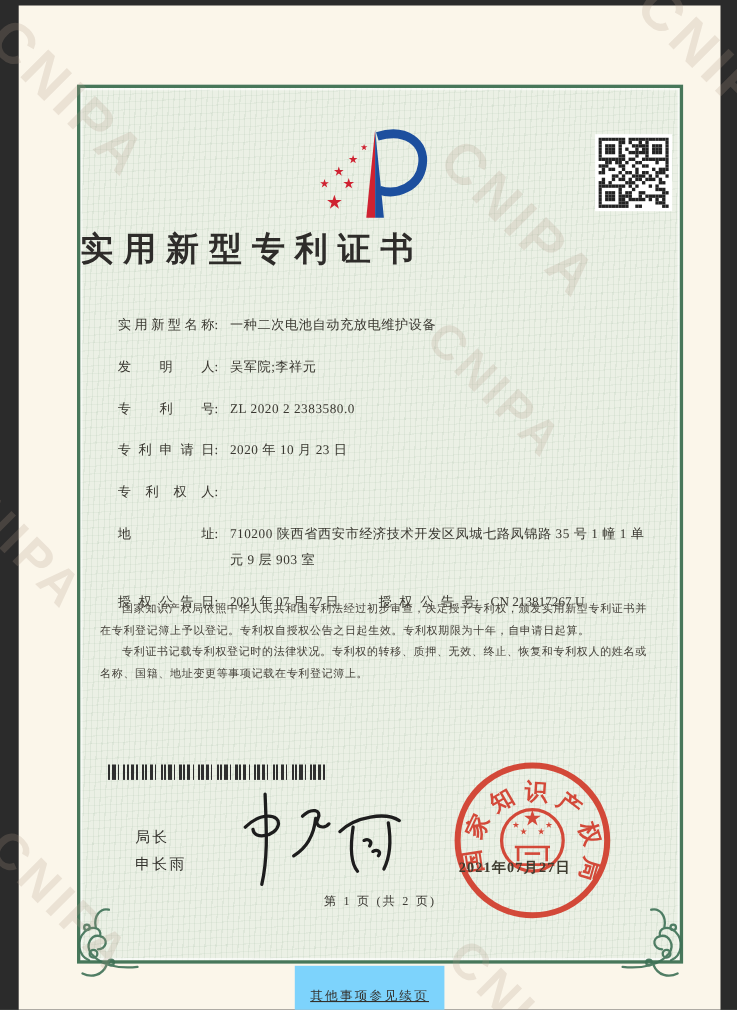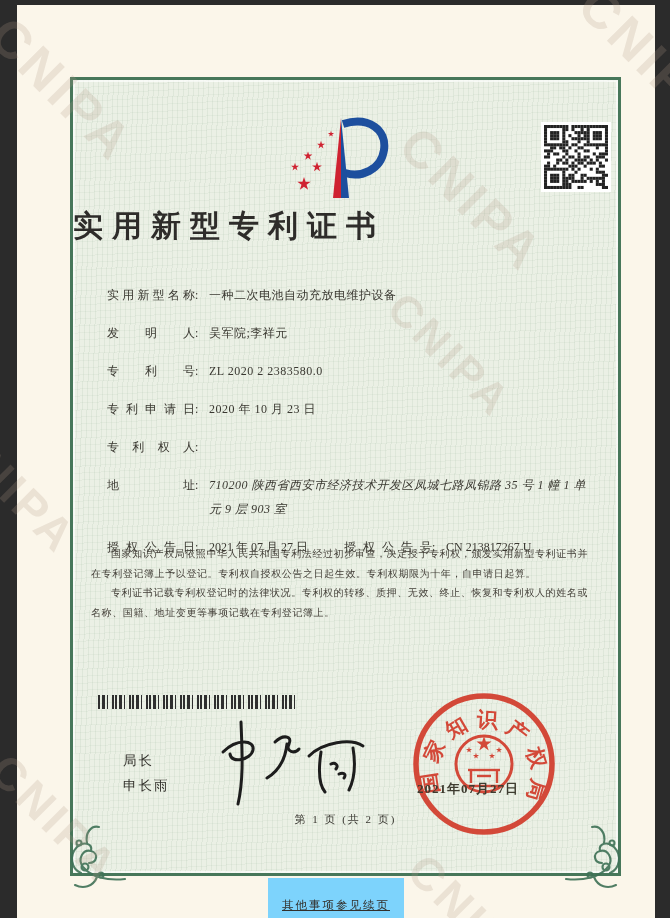--- a/index.html
+++ b/index.html
@@ -409,21 +409,21 @@
             <span class="fcolon">:</span>
           <span class="fvalue">2020 年 10 月 23 日</span>
         </div>
         <div class="frow">
           <span class="flabel">专利权人</span>
             <span class="fcolon">:</span>
         </div>
         <div class="frow">
           <span class="flabel">地址</span>
             <span class="fcolon">:</span>
-          <span class="fvalue" style="max-width:382px;font-style:italic;">710200 陕西省西安市经济技术开发区凤城七路凤锦路 35 号 1 幢 1 单元 9 层 903 室</span>
+          <span class="fvalue" style="max-width:382px;">710200 陕西省西安市经济技术开发区凤城七路凤锦路 35 号 1 幢 1 单元 9 层 903 室</span>
         </div>
         <div class="grantrow">
           <span class="flabel">授权公告日</span>
             <span class="fcolon">:</span>
           <span>2021 年 07 月 27 日</span>
           <span class="grant2">
             <span class="flabel">授权公告号</span>
               <span class="fcolon">:</span>
             <span>CN 213817267 U</span>
           </span>

